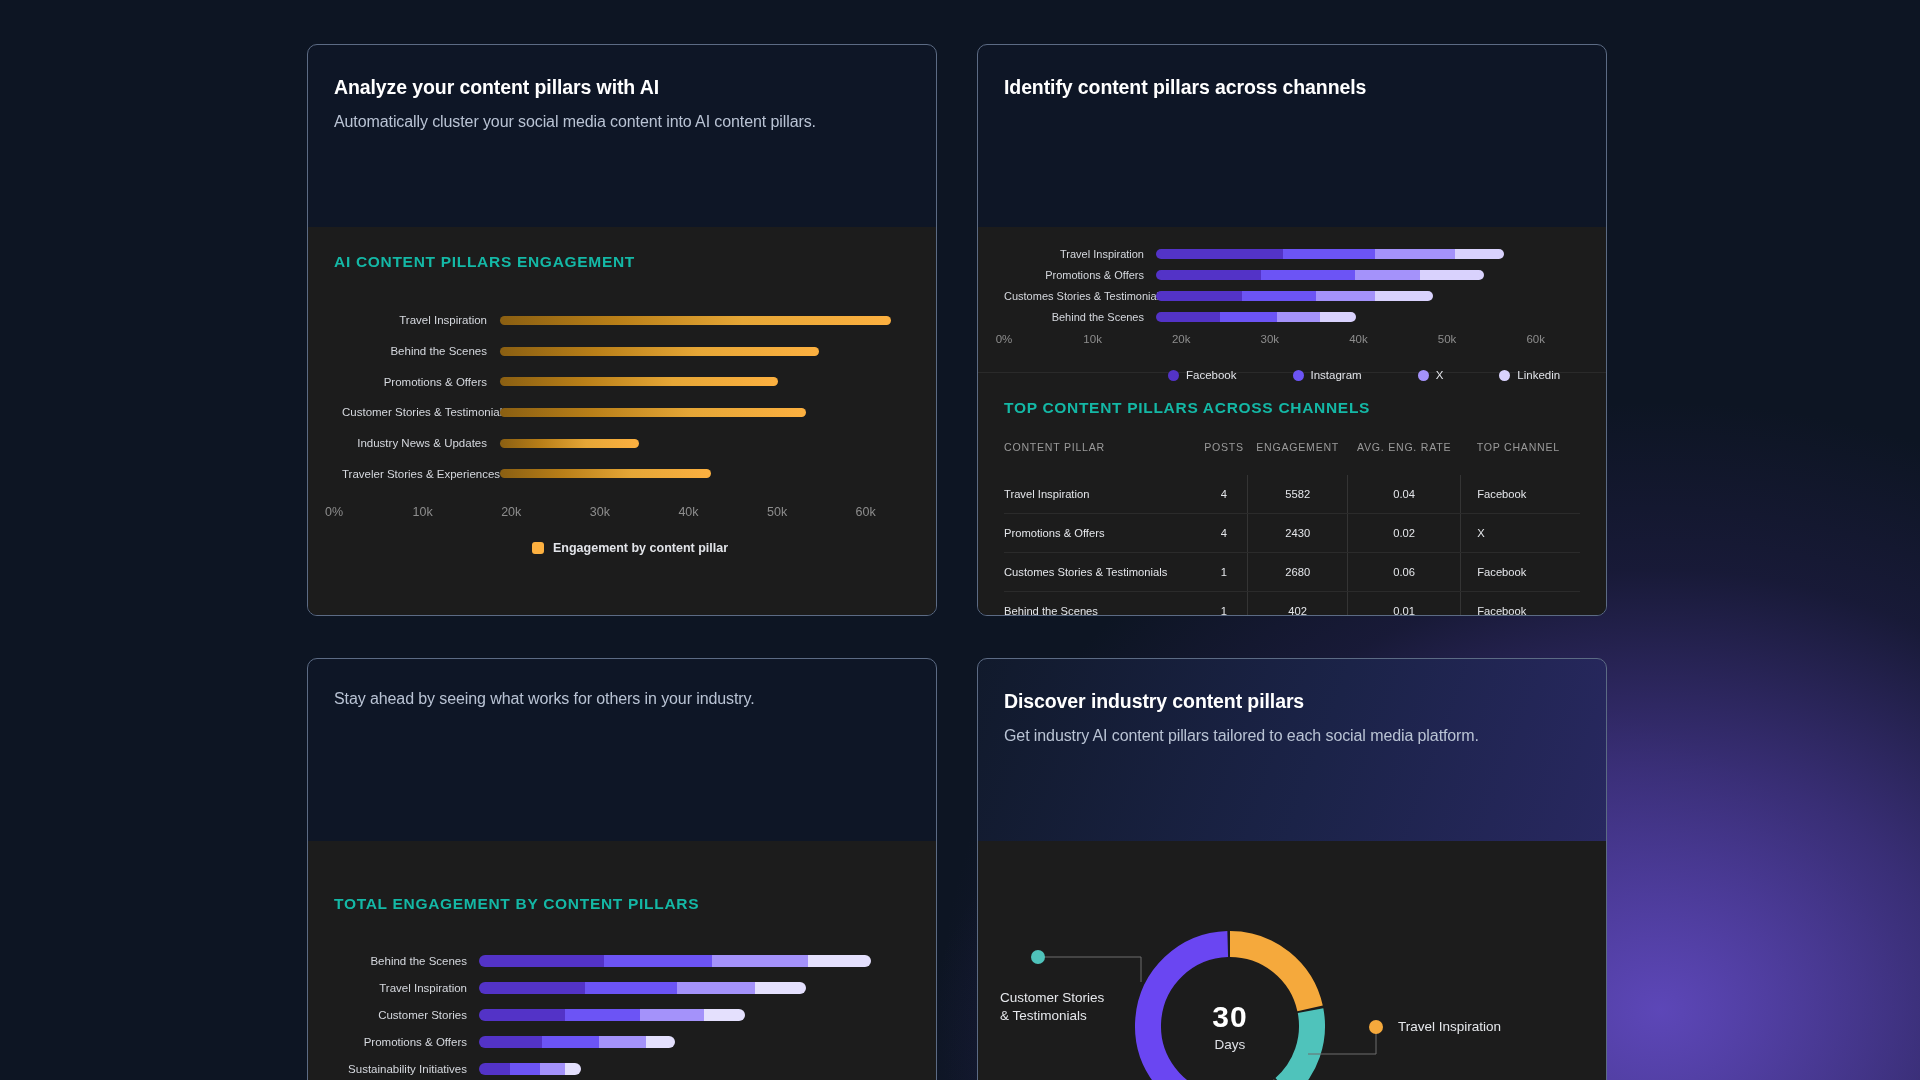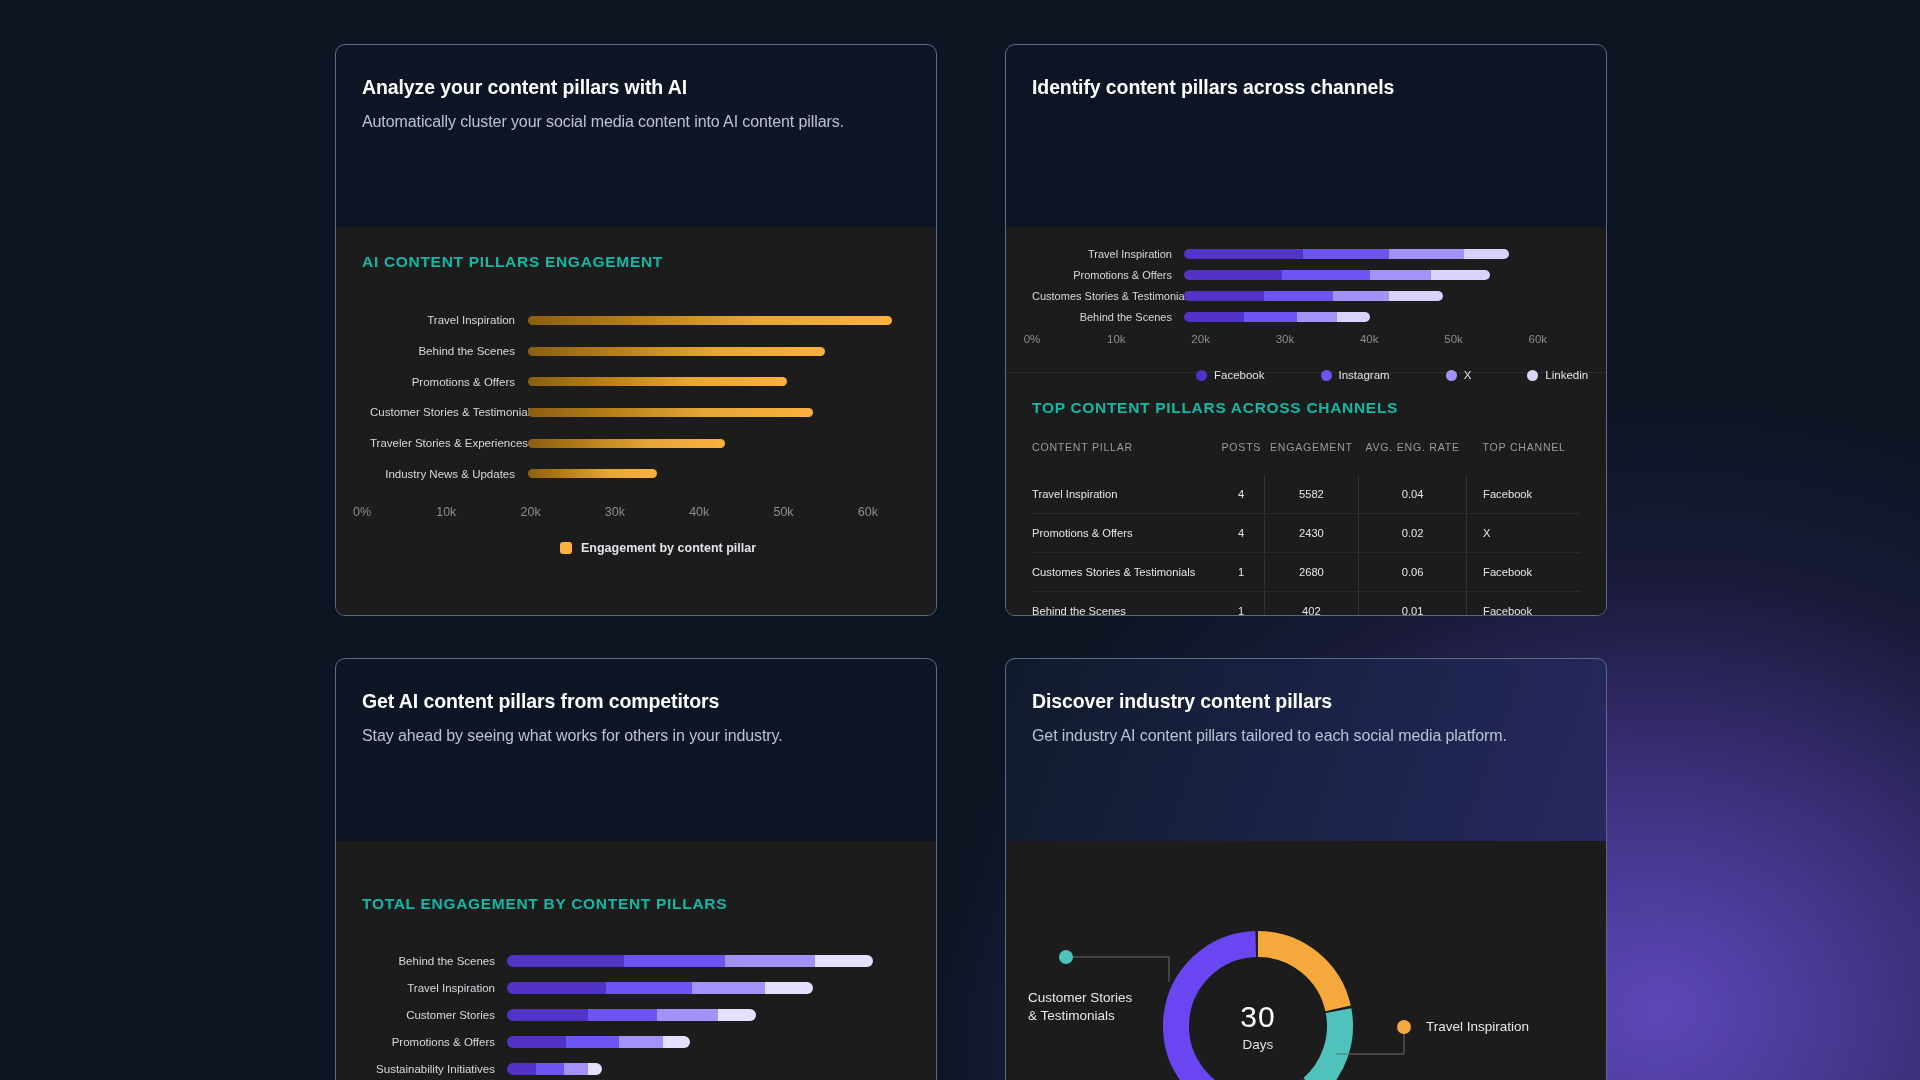--- a/index.html
+++ b/index.html
@@ -26,21 +26,20 @@
     padding: 44px 0 0 307px;
   }
   .card {
     border: 1px solid #5b6craggedy;
     border: 1px solid #5c6b84;
     border-radius: 10px;
     overflow: hidden;
     display: flex; flex-direction: column;
     background: #0e1626;
     position: relative;
-    margin-left: 28px;
   }
   .card.purple-tint { background: linear-gradient(110deg,#111a2c 0%,#1b2348 45%,#2e2a6b 100%); }
   .card-head { padding: 31px 26px 0 26px; height: 182px; flex: none; }
   .card.purple-tint .card-head { background: transparent; }
   .card-title {
     font-size: 19.5px; font-weight: bold; color: #ffffff;
     letter-spacing: -0.1px; margin-bottom: 14px;
   }
   .card-sub { font-size: 16px; color: #b9c3d4; letter-spacing: -0.1px; }
   .panel { flex: 1; background: #1c1c1c; padding: 26px 26px 0 26px; position: relative; }
@@ -102,21 +101,21 @@
   .tbl th:last-child, .tbl td:last-child { text-align: left; padding-left: 16px; }
   .tbl td {
     font-size: 11.2px; color: #e4e6ea; text-align: center;
     padding: 13px 0; border-bottom: 1px solid #2b2b2b;
   }
   .tbl td.sep { border-left: 1px solid #343434; }
   .tbl tr:last-child td { border-bottom: none; }
 
   
   .donut-wrap { position: relative; height: 100%; }
-  .donut-center-num { font-size: 30px; color: #fff; font-weight: 400; letter-spacing: 1px; }
+  .donut-center-num { font-size: 30px; color: #fff; font-weight: 700; letter-spacing: 1px; }
   .donut-center-lbl { font-size: 13.5px; color: #dfe1e6; margin-top: 3px; }
   .donut-cb { position: absolute; font-size: 13.5px; color: #e6e8ec; line-height: 1.35; }
 </style>
 </head>
 <body>
 
 <div id="bg-glow"></div>
 
 <div class="grid">
 
@@ -146,29 +145,29 @@
               <div class="gold-bar" style="width: 67.6923%;"></div>
             </div>
           </div>
           <div class="gold-row">
             <div class="gold-label">Customer Stories &amp; Testimonials</div>
             <div class="gold-track">
               <div class="gold-bar" style="width: 74.6154%;"></div>
             </div>
           </div>
           <div class="gold-row">
+            <div class="gold-label">Industry News &amp; Updates</div>
+            <div class="gold-track">
+              <div class="gold-bar" style="width: 33.8462%;"></div>
+            </div>
+          </div>
+          <div class="gold-row">
             <div class="gold-label">Traveler Stories &amp; Experiences</div>
             <div class="gold-track">
               <div class="gold-bar" style="width: 51.5385%;"></div>
-            </div>
-          </div>
-          <div class="gold-row">
-            <div class="gold-label">Industry News &amp; Updates</div>
-            <div class="gold-track">
-              <div class="gold-bar" style="width: 33.8462%;"></div>
             </div>
           </div>
         </div>
       <div class="gold-axis" id="chart1-axis">
           <span class="axis-tick" style="left: 0%;">0%</span>
           <span class="axis-tick" style="left: 15.3846%;">10k</span>
           <span class="axis-tick" style="left: 30.7692%;">20k</span>
           <span class="axis-tick" style="left: 46.1538%;">30k</span>
           <span class="axis-tick" style="left: 61.5385%;">40k</span>
           <span class="axis-tick" style="left: 76.9231%;">50k</span>
@@ -301,21 +300,20 @@
               <td class="sep">0.01</td>
               <td class="sep">Facebook</td>
             </tr>
           </tbody>
       </table>
     </div>
   </div>
 
   <div class="card">
     <div class="card-head">
-      <div class="card-title">Get AI content pillars from competitors</div>
       <div class="card-sub">Stay ahead by seeing what works for others in your industry.</div>
     </div>
     <div class="panel" style="padding-top:54px">
       <div class="panel-title">TOTAL ENGAGEMENT BY CONTENT PILLARS</div>
       <div class="stack-rows" id="chart3-rows">
           <div class="stack-row">
             <div class="stack-label">Behind the Scenes</div>
             <div class="stack-track">
               <div class="stack-bar" style="width: 90.9091%;">
                 <div class="seg" style="background: rgb(83, 51, 199); width: 32%;"></div>

